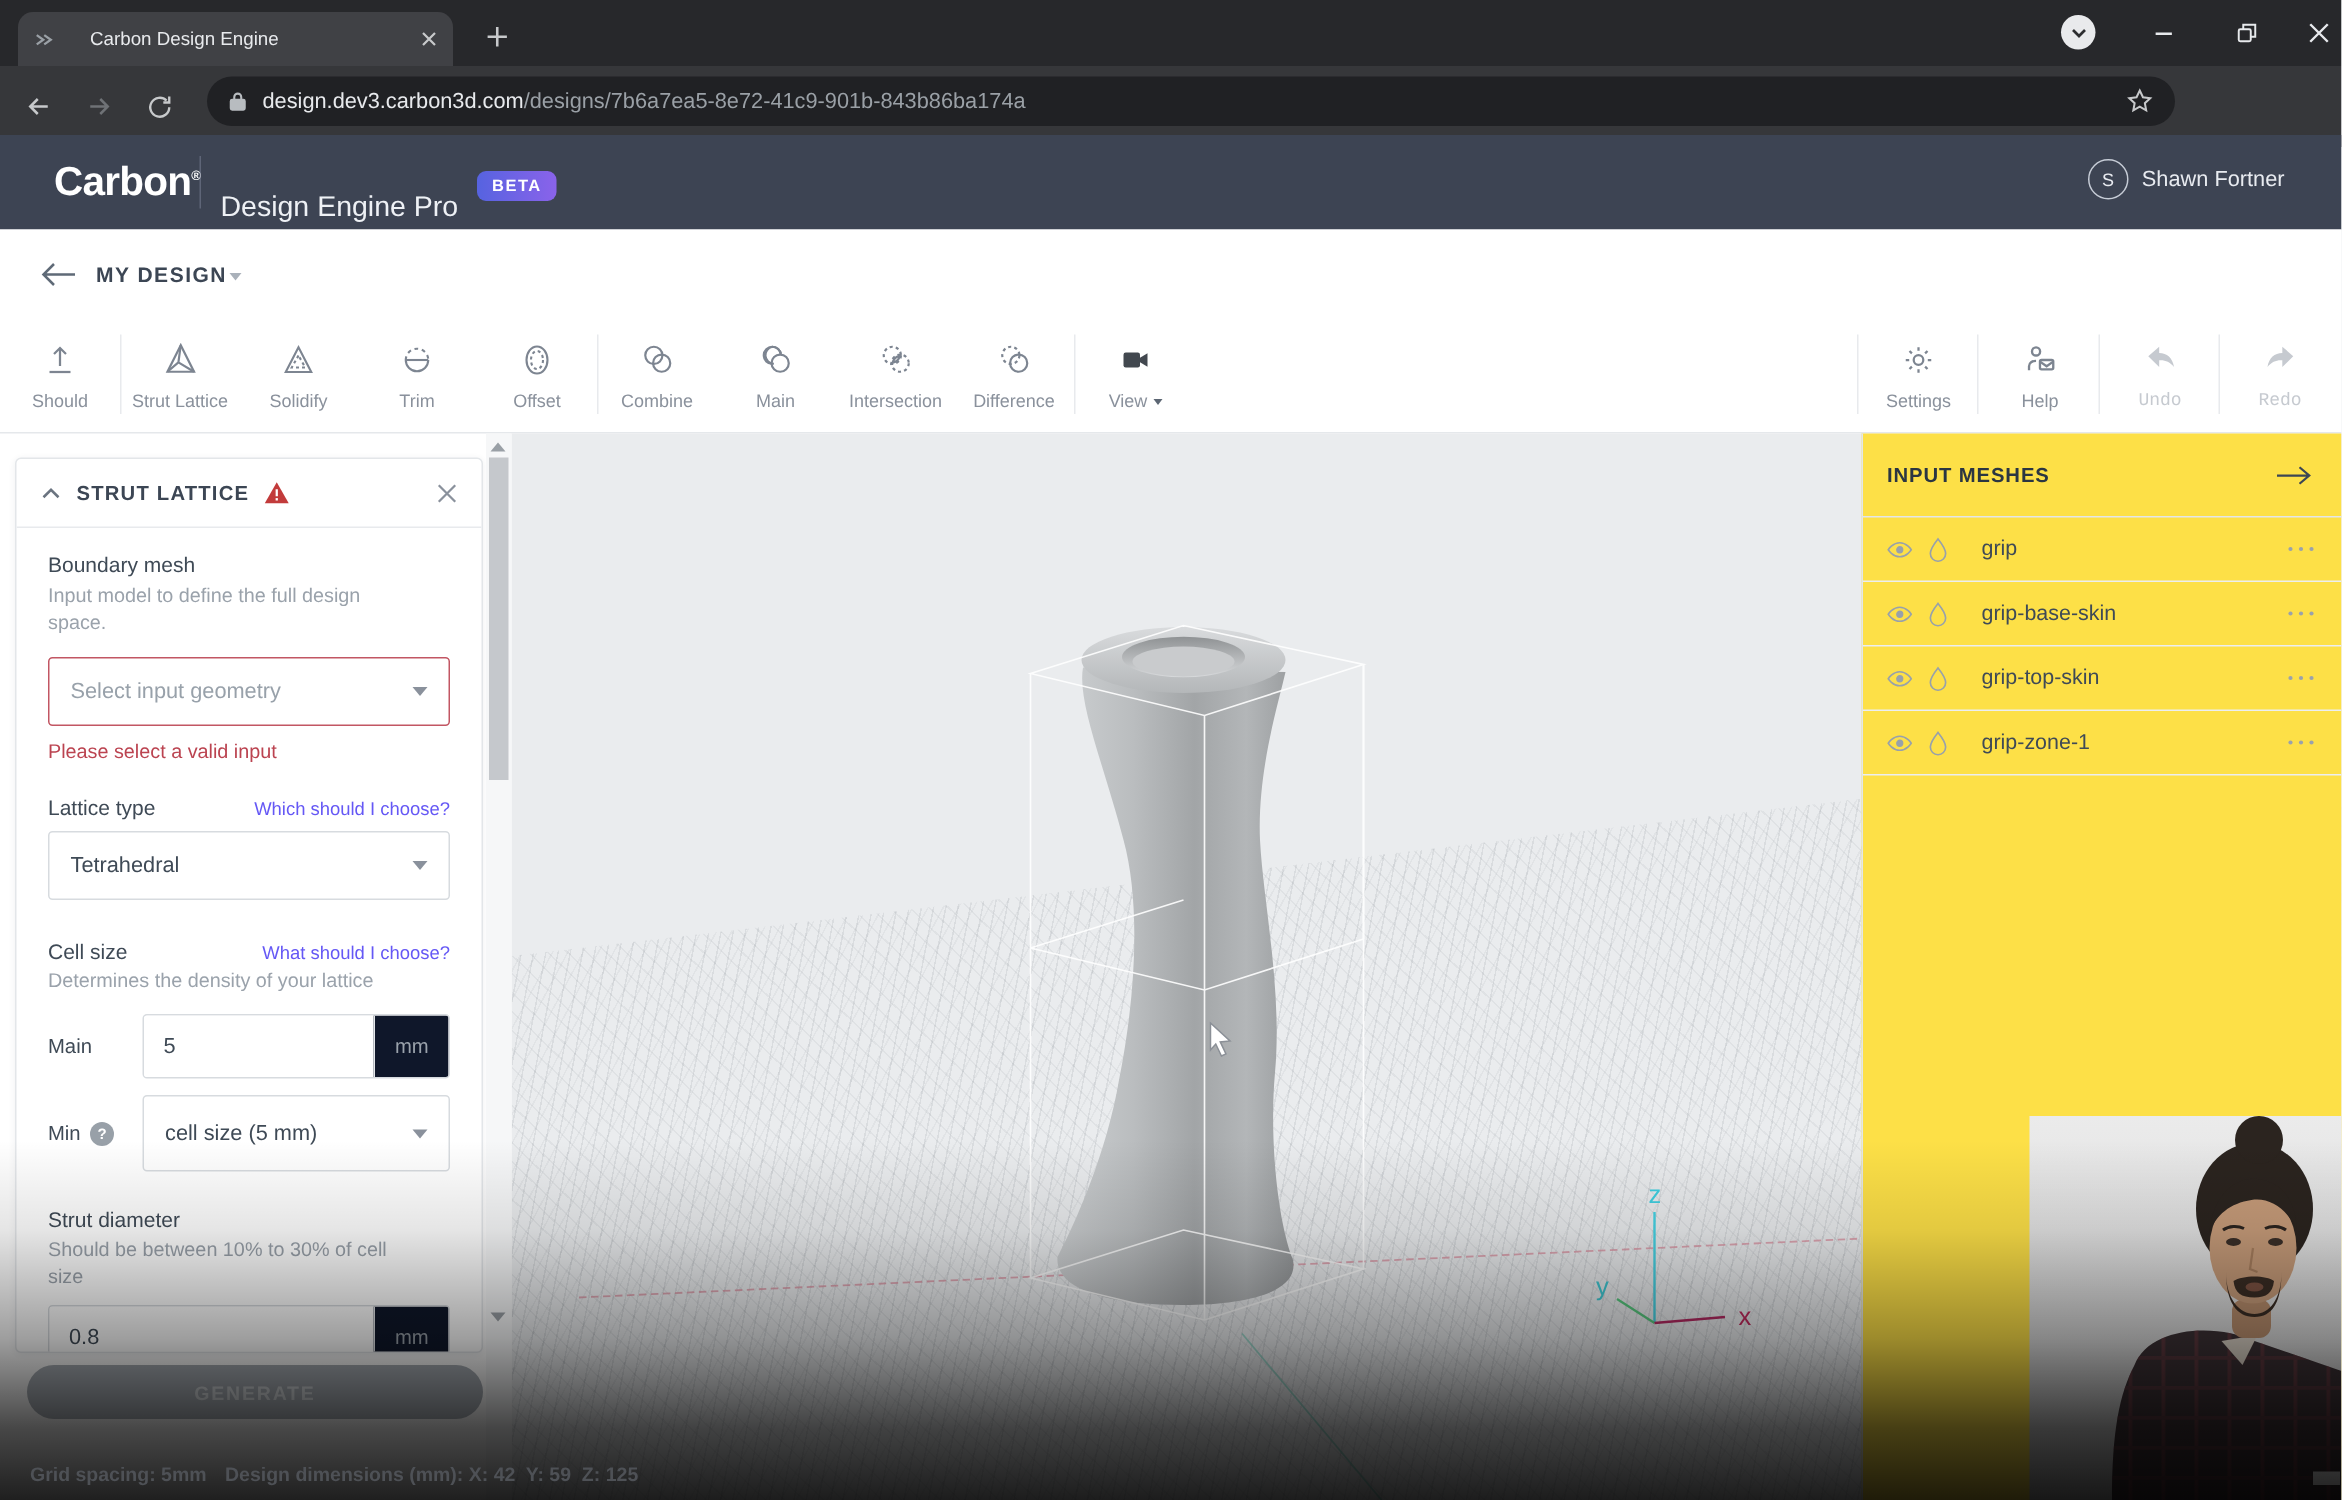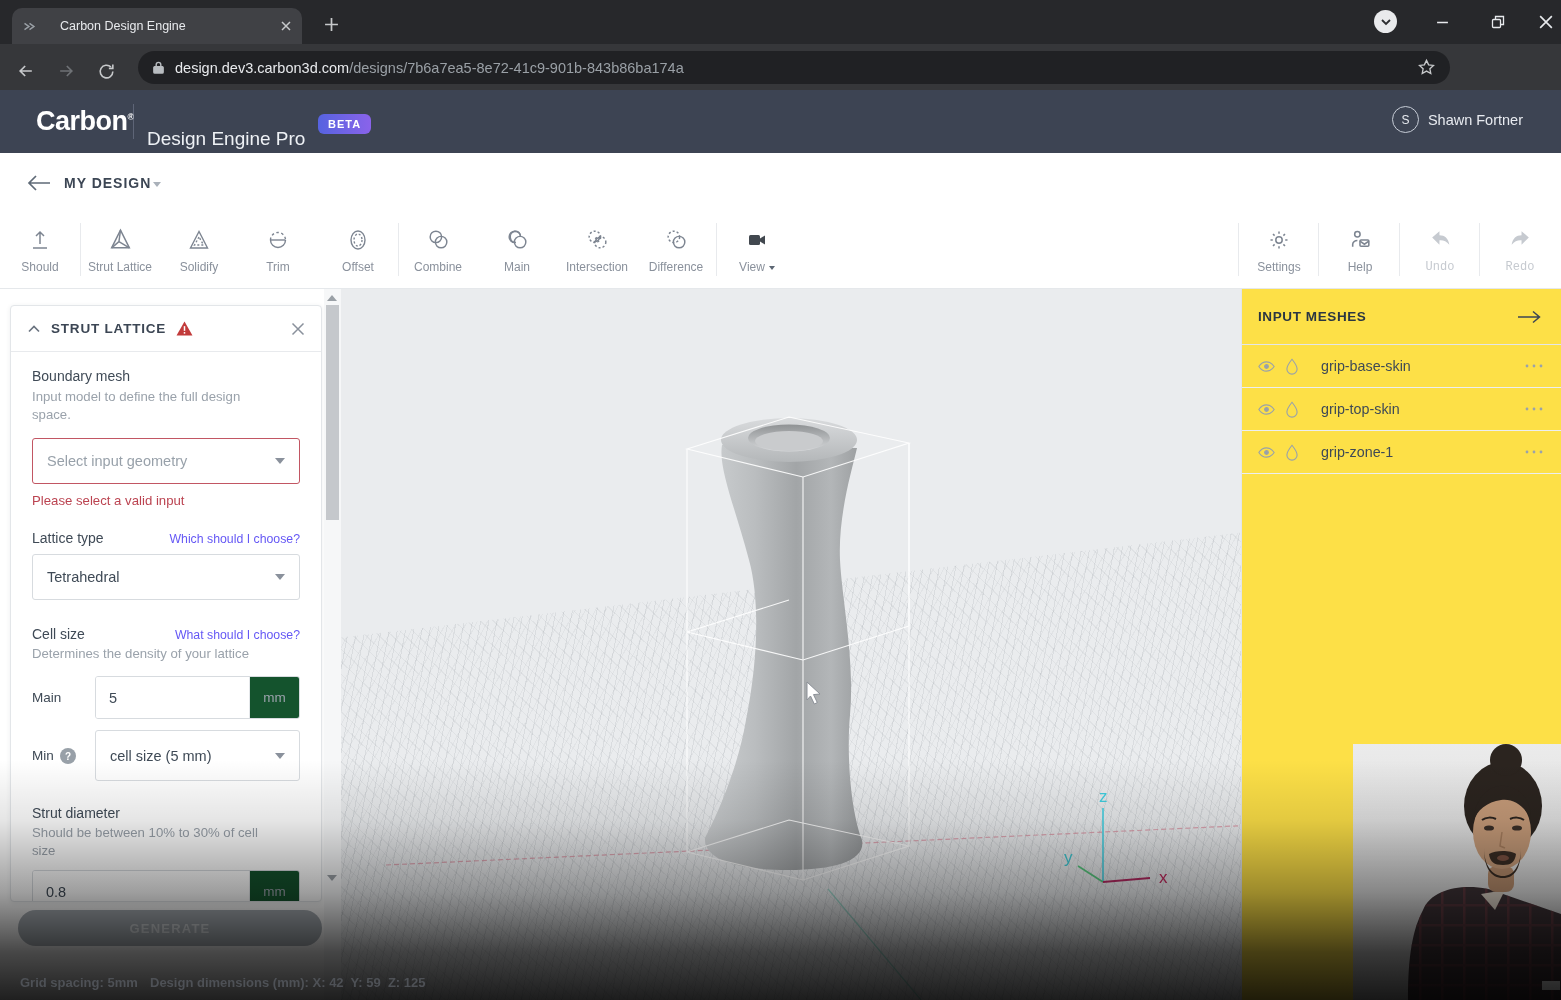--- a/index.html
+++ b/index.html
@@ -86,21 +86,21 @@
   .sel-text.ph { color:#98a1aa; }
   .sel-caret { margin-left:auto; width:0; height:0; border-left:5px solid transparent; border-right:5px solid transparent;
                border-top:6px solid #8a919c; }
   .err-text { margin-top:9px; font-size:13.2px; color:#bb4350; }
   .label-row { margin-top:22px; display:flex; align-items:baseline; justify-content:space-between; }
   .help-link { font-size:12.3px; color:#6558f5; cursor:pointer; }
   .inline-row { margin-top:13px; display:flex; align-items:center; }
   .inline-label { width:63px; font-size:13.5px; color:#3f4a56; display:flex; align-items:center; gap:6px; }
   .num-group { flex:1; display:flex; height:43px; border:1px solid #d7dbdf; border-radius:3px; overflow:hidden; }
   .num-input { flex:1; border:0; outline:0; padding:0 13px; font-size:14.5px; color:#3f4a56; font-family:"Liberation Sans",sans-serif; min-width:0; background:#fff; }
-  .num-unit { width:50px; background:#14532d; border-left:1px solid #e4e7ea; color:#9aa2ab; font-size:13.5px;
+  .num-unit { width:50px; background:#0f172a; border-left:1px solid #e4e7ea; color:#9aa2ab; font-size:13.5px;
               display:flex; align-items:center; justify-content:center; }
   .min-sel { flex:1; margin-top:0; height:51px;text-align:center; }
   .gen-btn { position:absolute; left:18px; top:910px; width:304px; height:36px; border:0; border-radius:20px;
              background:#aab0b7; color:#d8dcdf; font-size:13px; font-weight:bold; letter-spacing:1.2px;
              font-family:"Liberation Sans",sans-serif; }
 
   
   .scrollbar { position:absolute; left:324px; top:289px; width:17px; height:711px; background:#f6f7f8; }
   .sb-arrow { position:absolute; left:3px; width:0; height:0; border-left:5px solid transparent; border-right:5px solid transparent; }
   .sb-up { top:6px; border-bottom:6px solid #9aa0a6; }
@@ -551,20 +551,41 @@
 <div class="rpanel">
   <div class="rpanel-head">
     <span class="rpanel-title">INPUT MESHES</span>
     <span class="rpanel-arrow">
       <svg width="24" height="14" viewBox="0 0 24 14" fill="none" stroke="#3c4654" stroke-width="1.5">
           <path d="M1 7h21M16 1.5L22.5 7 16 12.5"></path>
         </svg>
     </span>
   </div>
 
+  <div class="mesh-row">
+    <span class="mesh-ico">
+      <svg width="17" height="13" viewBox="0 0 20 14" fill="none" stroke="#98a1ab" stroke-width="1.3">
+          <path d="M1 7s3.5-5.5 9-5.5S19 7 19 7s-3.5 5.5-9 5.5S1 7 1 7z"></path>
+          <circle cx="10" cy="7" r="2.2" fill="#98a1ab"></circle>
+        </svg>
+    </span>
+    <span class="mesh-ico">
+      <svg width="14" height="17" viewBox="0 0 16 20" fill="none" stroke="#98a1ab" stroke-width="1.3">
+          <path d="M8 1.5C8 1.5 2 9 2 13a6 6 0 0 0 12 0C14 9 8 1.5 8 1.5z"></path>
+        </svg>
+    </span>
+    <span class="mesh-name">grip</span>
+    <span class="mesh-dots">
+      <svg width="18" height="4" viewBox="0 0 18 4" fill="#9aa2ab">
+          <circle cx="2" cy="2" r="1.4"></circle>
+          <circle cx="9" cy="2" r="1.4"></circle>
+          <circle cx="16" cy="2" r="1.4"></circle>
+        </svg>
+    </span>
+  </div>
 
   <div class="mesh-row">
     <span class="mesh-ico">
       <svg width="17" height="13" viewBox="0 0 20 14" fill="none" stroke="#98a1ab" stroke-width="1.3">
           <path d="M1 7s3.5-5.5 9-5.5S19 7 19 7s-3.5 5.5-9 5.5S1 7 1 7z"></path>
           <circle cx="10" cy="7" r="2.2" fill="#98a1ab"></circle>
         </svg>
     </span>
     <span class="mesh-ico">
       <svg width="14" height="17" viewBox="0 0 16 20" fill="none" stroke="#98a1ab" stroke-width="1.3">

